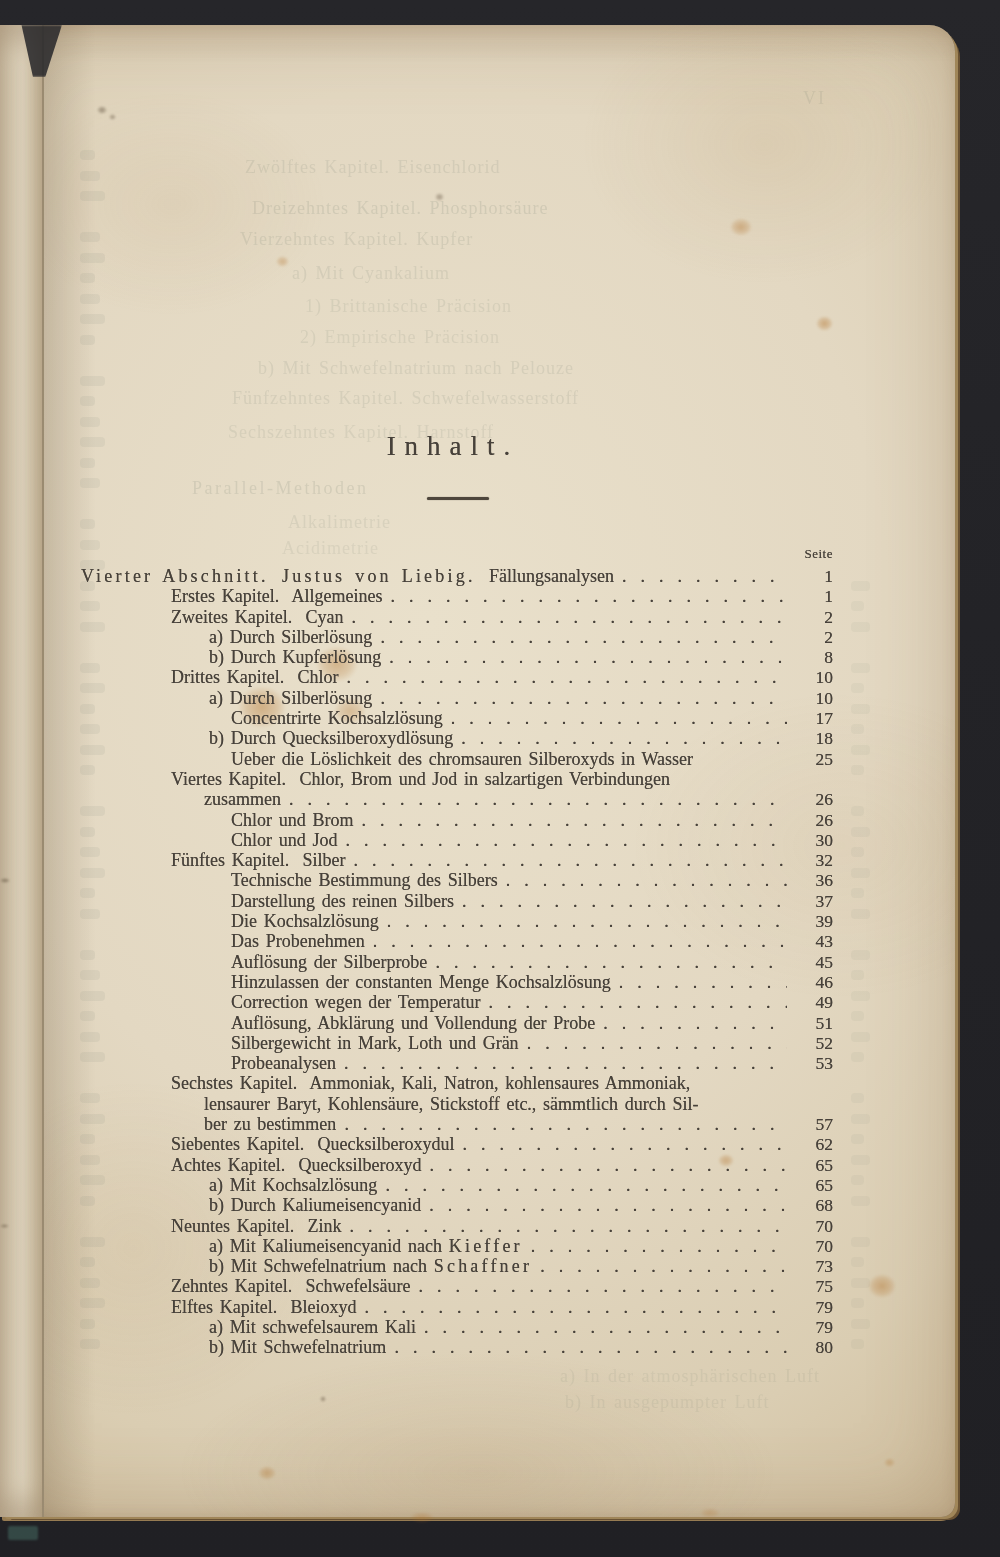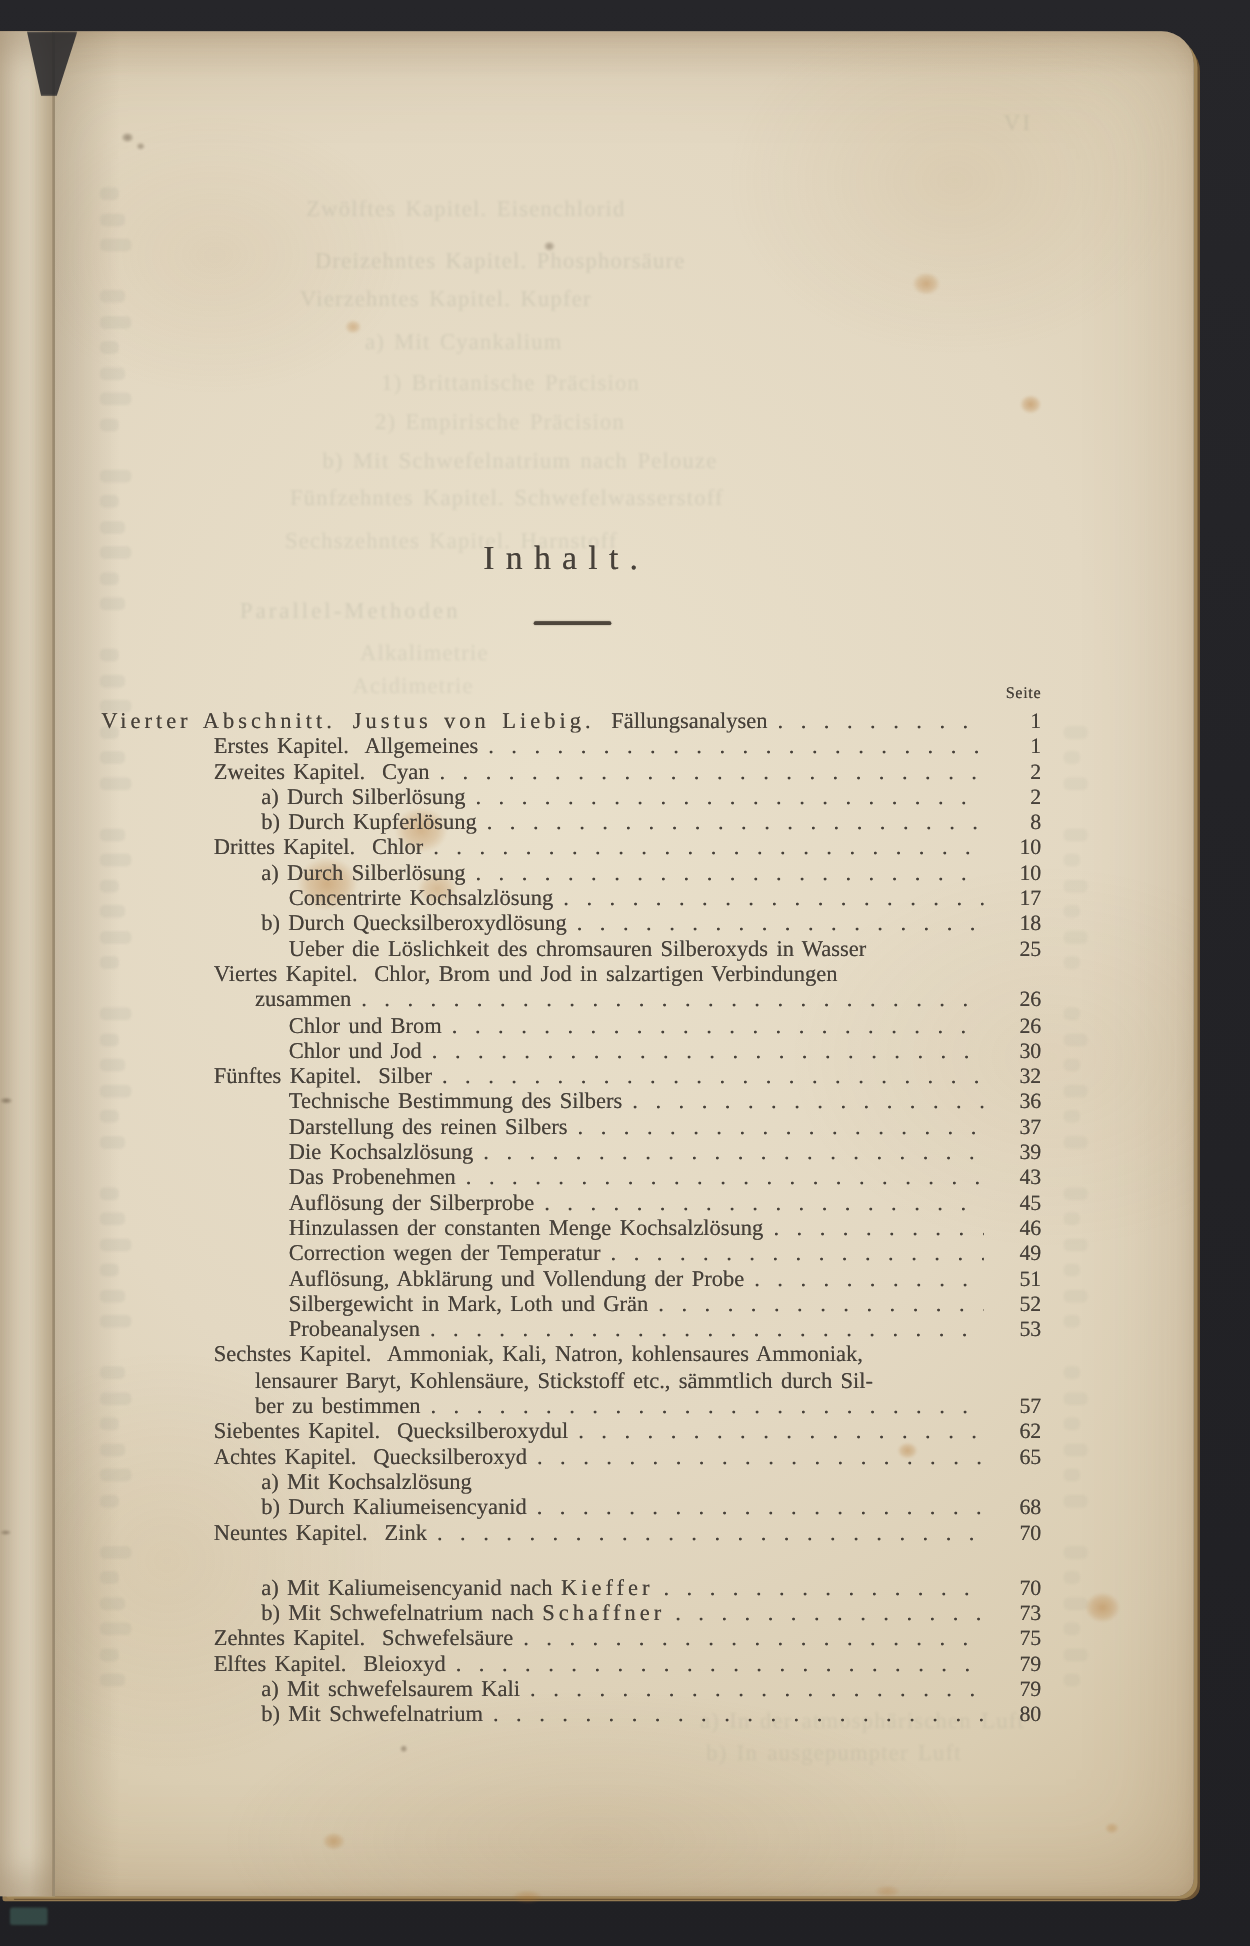--- a/index.html
+++ b/index.html
@@ -246,24 +246,24 @@
       <div class="row" style="padding-left: 150px;"><span class="seg">Hinzulassen der constanten Menge Kochsalzlösung</span><span class="dots">................................................</span><span class="pg">46</span></div>
       <div class="row" style="padding-left: 150px;"><span class="seg">Correction wegen der Temperatur</span><span class="dots">................................................</span><span class="pg">49</span></div>
       <div class="row" style="padding-left: 150px;"><span class="seg">Auflösung, Abklärung und Vollendung der Probe</span><span class="dots">................................................</span><span class="pg">51</span></div>
       <div class="row" style="padding-left: 150px;"><span class="seg">Silbergewicht in Mark, Loth und Grän</span><span class="dots">................................................</span><span class="pg">52</span></div>
       <div class="row" style="padding-left: 150px;"><span class="seg">Probeanalysen</span><span class="dots">................................................</span><span class="pg">53</span></div>
       <div class="row" style="padding-left: 90px;"><span class="seg">Sechstes Kapitel.  Ammoniak, Kali, Natron, kohlensaures Ammoniak,</span><span class="dots"></span><span class="pg"></span></div>
       <div class="row" style="padding-left: 123px;"><span class="seg">lensaurer Baryt, Kohlensäure, Stickstoff etc., sämmtlich durch Sil-</span><span class="dots"></span><span class="pg"></span></div>
       <div class="row" style="padding-left: 123px;"><span class="seg">ber zu bestimmen</span><span class="dots">................................................</span><span class="pg">57</span></div>
       <div class="row" style="padding-left: 90px;"><span class="seg">Siebentes Kapitel.  Quecksilberoxydul</span><span class="dots">................................................</span><span class="pg">62</span></div>
       <div class="row" style="padding-left: 90px;"><span class="seg">Achtes Kapitel.  Quecksilberoxyd</span><span class="dots">................................................</span><span class="pg">65</span></div>
-      <div class="row" style="padding-left: 128px; flex-direction: column;"><span class="seg">a) Mit Kochsalzlösung</span><span class="dots">................................................</span><span class="pg">65</span></div>
+      <div class="row" style="padding-left: 128px;"><span class="seg">a) Mit Kochsalzlösung</span><span class="dots">................................................</span><span class="pg">65</span></div>
       <div class="row" style="padding-left: 128px;"><span class="seg">b) Durch Kaliumeisencyanid</span><span class="dots">................................................</span><span class="pg">68</span></div>
       <div class="row" style="padding-left: 90px;"><span class="seg">Neuntes Kapitel.  Zink</span><span class="dots">................................................</span><span class="pg">70</span></div>
-      <div class="row" style="padding-left: 128px; margin-top: 24px;"><span class="seg">a) Mit Kaliumeisencyanid nach </span><span class="seg sp">Kieffer</span><span class="dots">................................................</span><span class="pg">70</span></div>
+      <div class="row" style="padding-left: 128px;"><span class="seg">a) Mit Kaliumeisencyanid nach </span><span class="seg sp">Kieffer</span><span class="dots">................................................</span><span class="pg">70</span></div>
       <div class="row" style="padding-left: 128px;"><span class="seg">b) Mit Schwefelnatrium nach </span><span class="seg sp">Schaffner</span><span class="dots">................................................</span><span class="pg">73</span></div>
       <div class="row" style="padding-left: 90px;"><span class="seg">Zehntes Kapitel.  Schwefelsäure</span><span class="dots">................................................</span><span class="pg">75</span></div>
       <div class="row" style="padding-left: 90px;"><span class="seg">Elftes Kapitel.  Bleioxyd</span><span class="dots">................................................</span><span class="pg">79</span></div>
       <div class="row" style="padding-left: 128px;"><span class="seg">a) Mit schwefelsaurem Kali</span><span class="dots">................................................</span><span class="pg">79</span></div>
       <div class="row" style="padding-left: 128px;"><span class="seg">b) Mit Schwefelnatrium</span><span class="dots">................................................</span><span class="pg">80</span></div>
     </div>
 
 </div>
 
 </body></html>

